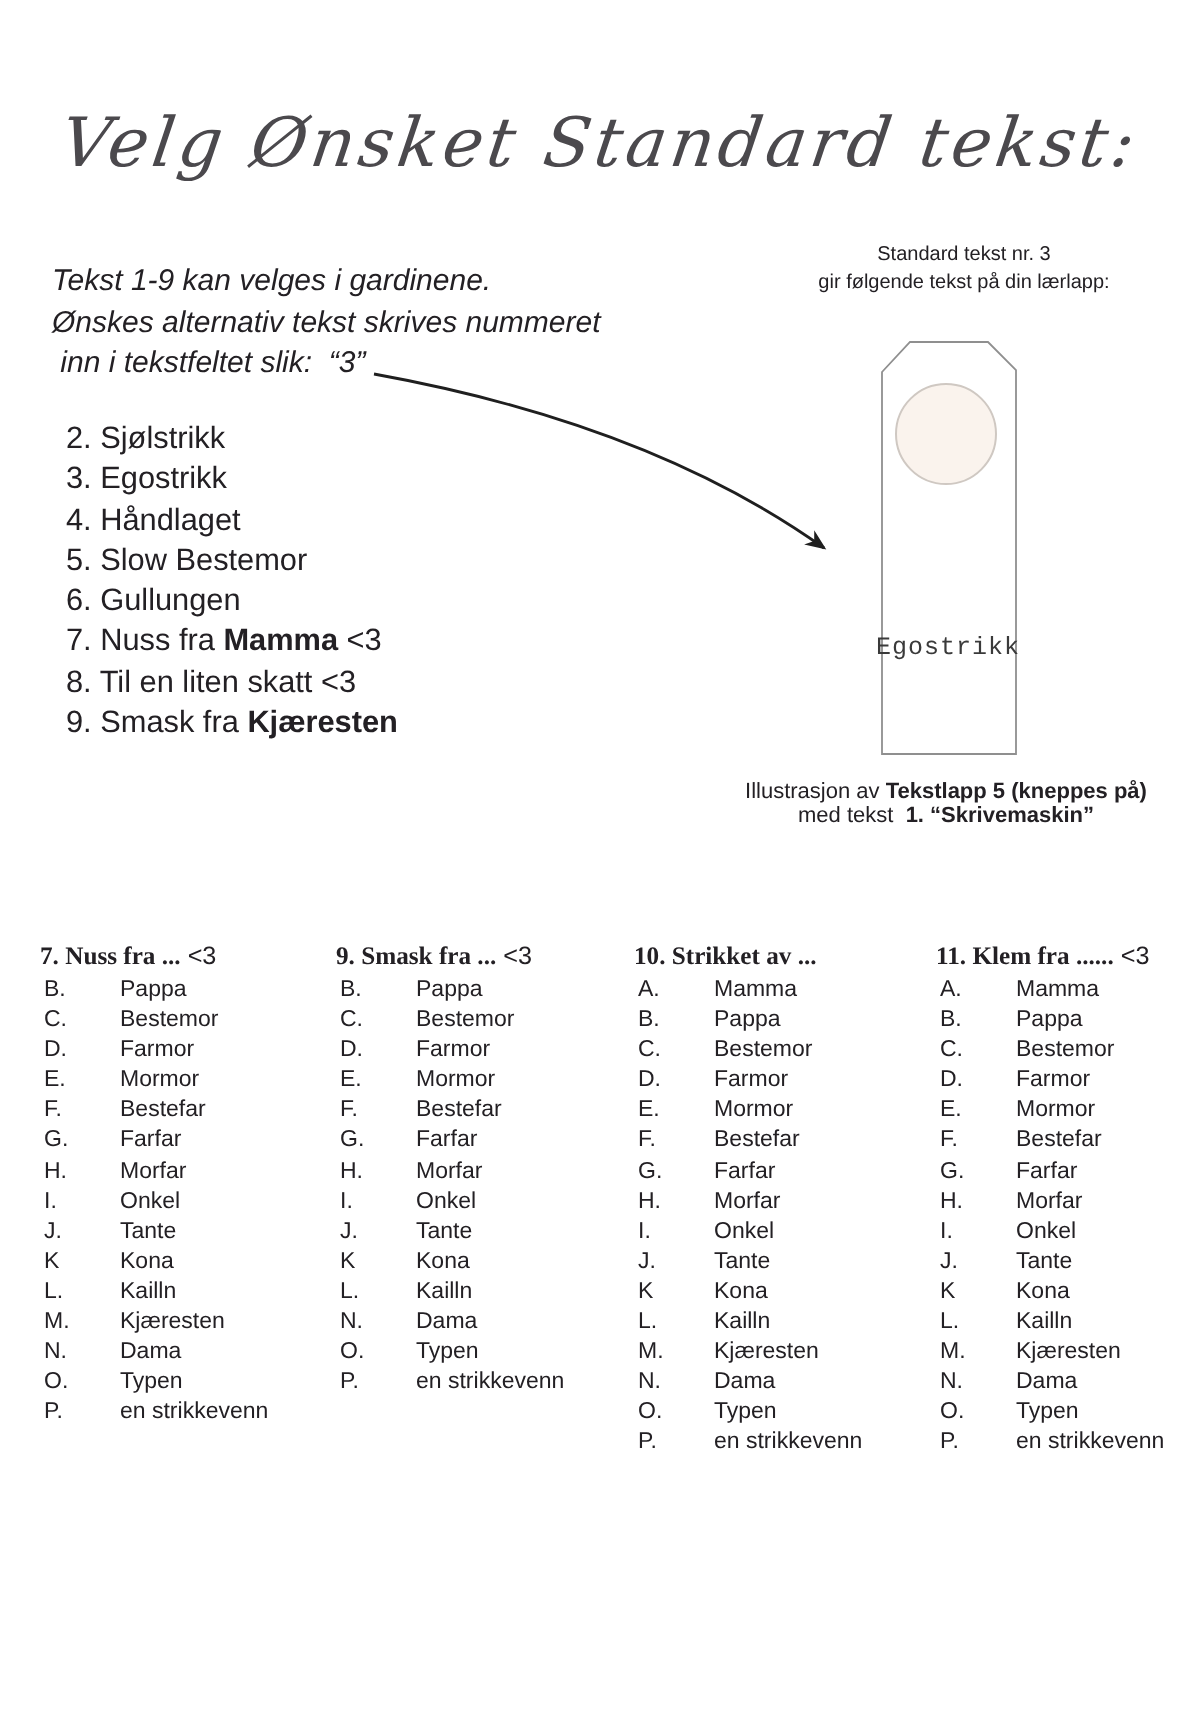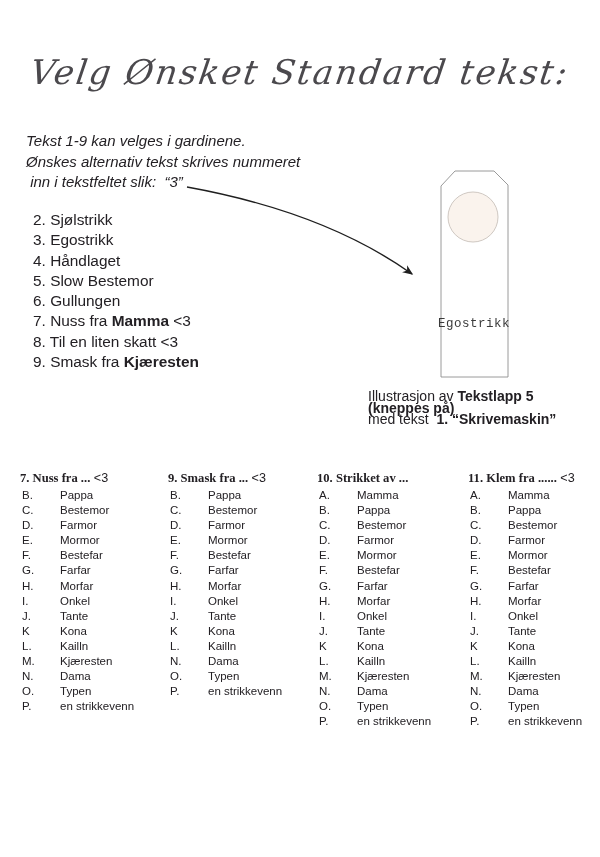--- a/index.html
+++ b/index.html
@@ -25,21 +25,21 @@
   .std-item { white-space:pre; }
   .std-item b { font-weight:bold; }
   .note {
     position:absolute; left:382px; top:121px; width:200px;
     text-align:center; font-size:10px; line-height:13.5px;
     white-space:pre-line; color:#232024;
   }
   .label-svg { position:absolute; left:437px; top:170px; }
   .caption {
     position:absolute; left:368px; top:391px; width:210px;
-    text-align:left; font-size:14px; line-height:11.5px; color:#232024;
+    text-align:center; font-size:11px; line-height:11.5px; color:#232024;
   }
   .caption div { white-space:pre-wrap; }
   .caption b { font-weight:bold; }
   .arrow-svg { position:absolute; left:0; top:0; pointer-events:none; }
   .col { position:absolute; top:470px; width:148px; color:#232024; }
   .col-0 { left:20px; }
   .col-1 { left:168px; }
   .col-2 { left:317px; }
   .col-3 { left:468px; }
   .col-header { font-size:12.6px; line-height:16px; margin-bottom:2px; white-space:pre; }
@@ -63,20 +63,22 @@
       <div class="std-item"><span>2. </span><span>Sjølstrikk</span></div>
       <div class="std-item"><span>3. </span><span>Egostrikk</span></div>
       <div class="std-item"><span>4. </span><span>Håndlaget</span></div>
       <div class="std-item"><span>5. </span><span>Slow Bestemor</span></div>
       <div class="std-item"><span>6. </span><span>Gullungen</span></div>
       <div class="std-item"><span>7. </span><span>Nuss fra </span><b>Mamma</b><span> &lt;3</span></div>
       <div class="std-item"><span>8. </span><span>Til en liten skatt &lt;3</span></div>
       <div class="std-item"><span>9. </span><span>Smask fra </span><b>Kjæresten</b></div>
     </div>
 
+  <div class="note">Standard tekst nr. 3
+gir følgende tekst på din lærlapp:</div>
 
   <svg class="label-svg" width="80" height="214" viewBox="0 0 80 214">
     <polygon points="4,16 18,1 57,1 71,15 71,207 4,207" fill="#ffffff" stroke="#8f8f8f" stroke-width="0.9"></polygon>
     <circle cx="36" cy="47" r="25" fill="#faf3ed" stroke="#cfc8c2" stroke-width="1"></circle>
     <text x="37" y="157" text-anchor="middle" style="font-family:'Liberation Mono', monospace; font-size:12.5px; fill:#3a3a3a; letter-spacing:0.5px;">Egostrikk</text>
   </svg>
 
   <div class="caption">
     <div><span>Illustrasjon av </span><b>Tekstlapp 5 (kneppes på)</b></div>
     <div><span>med tekst  </span><b>1. “Skrivemaskin”</b></div>

